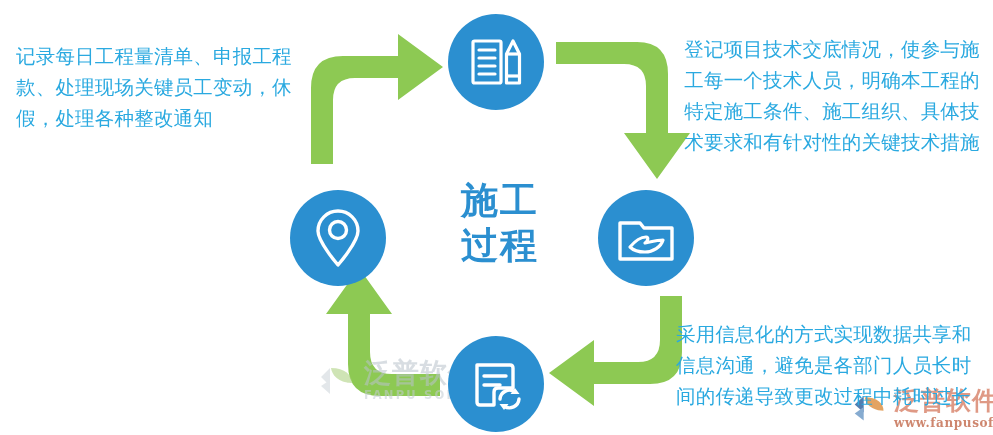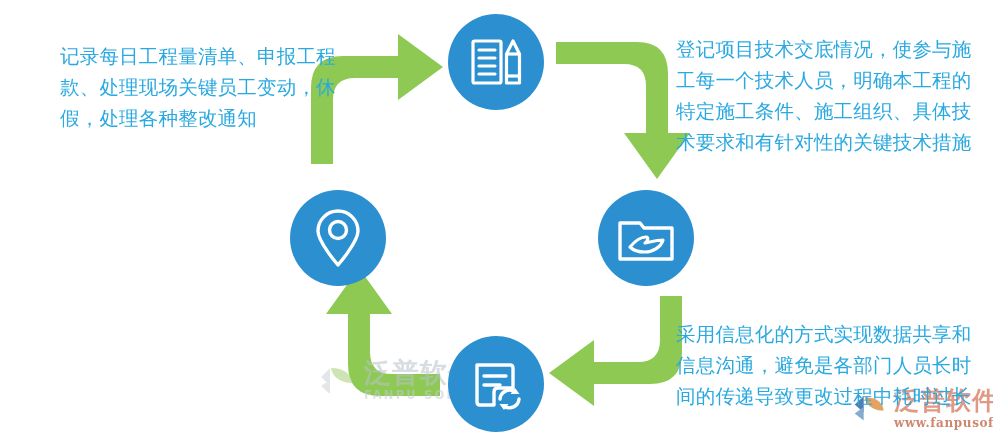--- a/index.html
+++ b/index.html
@@ -23,22 +23,22 @@
   .copy {
     position: absolute;
     color: #2aa9e0;
     font-family: "DejaVu Sans", "Liberation Sans", sans-serif;
     font-size: 19.5px;
     line-height: 31px;
     letter-spacing: 0.2px;
     white-space: pre-line;
     z-index: 6;
   }
-  .copy-tl { left: 16px;  top: 41px;  width: 306px; margin-left: 44px; }
-  .copy-tr { left: 676px; top: 34px;  width: 312px; }
+  .copy-tl { left: 16px;  top: 41px;  width: 306px; }
+  .copy-tr { left: 676px; top: 34px;  width: 312px; text-align: center; }
   .copy-bl { left: 8px;   top: 330px; width: 306px; }
   .copy-br { left: 676px; top: 319px; width: 312px; }
 
   
   .center-title {
     position: absolute;
     left: 440px;
     top: 178px;
     width: 120px;
     text-align: center;
@@ -171,20 +171,22 @@
     </svg>
   </div>
 
   <div class="node node-left">
     <svg width="46" height="60" viewBox="0 0 46 60">
       <path d="M 23 3 C 12 3 3 12 3 23 C 3 34 23 57 23 57 C 23 57 43 34 43 23 C 43 12 34 3 23 3 Z" fill="none" stroke="#ffffff" stroke-width="3.4" stroke-linejoin="round"></path>
       <circle cx="23" cy="22" r="8.5" fill="none" stroke="#ffffff" stroke-width="3.4"></circle>
     </svg>
   </div>
 
+  <div class="center-title">施工
+过程</div>
 
   <div class="copy copy-tl">记录每日工程量清单、申报工程
 款、处理现场关键员工变动，休
 假，处理各种整改通知</div>
 
   <div class="copy copy-tr">登记项目技术交底情况，使参与施
 工每一个技术人员，明确本工程的
 特定施工条件、施工组织、具体技
 术要求和有针对性的关键技术措施</div>
 

